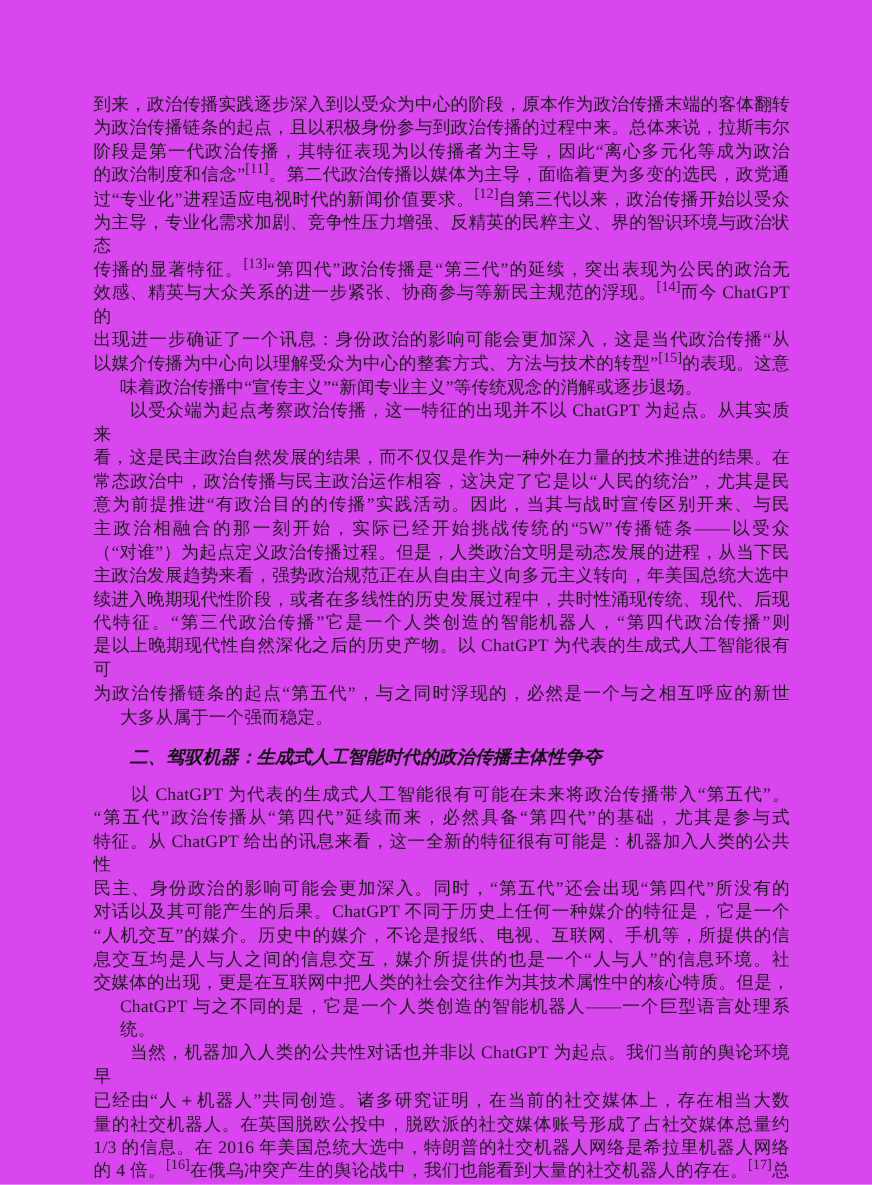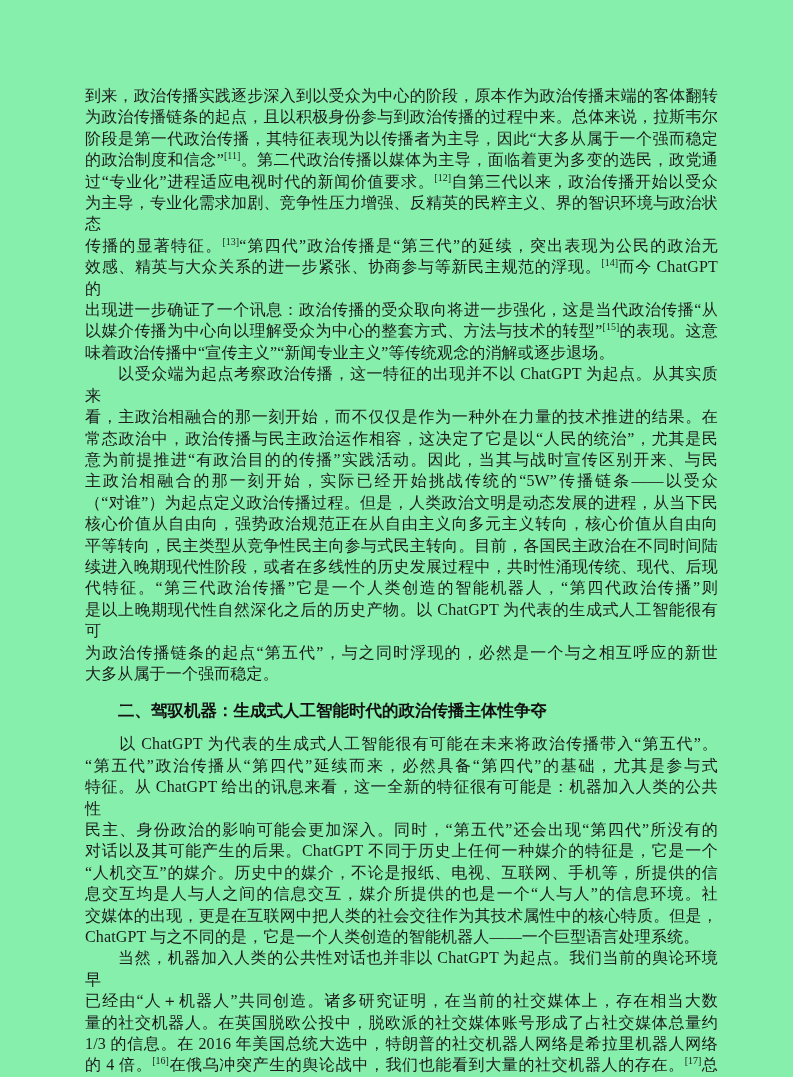--- a/index.html
+++ b/index.html
@@ -11,84 +11,85 @@
     width: 793px;
     height: 1077px;
     overflow: hidden;
     color: #1b1b1b;
     font-family: "Liberation Serif", "DejaVu Serif", serif;
   }
   .page {
     box-sizing: border-box;
     width: 793px;
     height: 1077px;
-    background: #86efac;
+    background: #d946ef;
     padding: 85px 75px 0 85px;
   }
   .text-column {
     width: 633px;
   }
   .para {
     margin: 0;
     padding: 0;
   }
   .line {
     font-size: 16px;
     line-height: 21.4px;
     letter-spacing: 0.15px;
     text-align: justify;
     text-align-last: justify;
     text-justify: inter-character;
   }
   .line.last {
     text-align-last: left;
+    margin-left: 24px;
   }
   .line sup {
-    font-size: 10px;
+    font-size: 13px;
     line-height: 0;
     vertical-align: super;
     letter-spacing: 0;
   }
   .sec-heading {
     font-family: "Liberation Sans", "DejaVu Sans", sans-serif;
     font-size: 16.5px;
     font-weight: bold;
     color: #111111;
     line-height: 22px;
     margin: 15px 0 12px 0;
     padding-left: 33px;
+    font-style: italic;
   }
 </style>
 </head>
 <body>
 
 <div class="page">
   <div class="text-column">
       <div class="para">
         <div class="line">到来，政治传播实践逐步深入到以受众为中心的阶段，原本作为政治传播末端的客体翻转</div>
         <div class="line">为政治传播链条的起点，且以积极身份参与到政治传播的过程中来。总体来说，拉斯韦尔</div>
-        <div class="line">阶段是第一代政治传播，其特征表现为以传播者为主导，因此“大多从属于一个强而稳定</div>
+        <div class="line">阶段是第一代政治传播，其特征表现为以传播者为主导，因此“离心多元化等成为政治</div>
         <div class="line">的政治制度和信念”<sup>[11]</sup>。第二代政治传播以媒体为主导，面临着更为多变的选民，政党通</div>
         <div class="line">过“专业化”进程适应电视时代的新闻价值要求。<sup>[12]</sup>自第三代以来，政治传播开始以受众</div>
         <div class="line">为主导，专业化需求加剧、竞争性压力增强、反精英的民粹主义、界的智识环境与政治状态</div>
         <div class="line">传播的显著特征。<sup>[13]</sup>“第四代”政治传播是“第三代”的延续，突出表现为公民的政治无</div>
         <div class="line">效感、精英与大众关系的进一步紧张、协商参与等新民主规范的浮现。<sup>[14]</sup>而今 ChatGPT 的</div>
-        <div class="line">出现进一步确证了一个讯息：政治传播的受众取向将进一步强化，这是当代政治传播“从</div>
+        <div class="line">出现进一步确证了一个讯息：身份政治的影响可能会更加深入，这是当代政治传播“从</div>
         <div class="line">以媒介传播为中心向以理解受众为中心的整套方式、方法与技术的转型”<sup>[15]</sup>的表现。这意</div>
         <div class="line last">味着政治传播中“宣传主义”“新闻专业主义”等传统观念的消解或逐步退场。</div>
       </div>
       <div class="para">
         <div class="line">　　以受众端为起点考察政治传播，这一特征的出现并不以 ChatGPT 为起点。从其实质来</div>
-        <div class="line">看，主政治相融合的那一刻开始，而不仅仅是作为一种外在力量的技术推进的结果。在</div>
+        <div class="line">看，这是民主政治自然发展的结果，而不仅仅是作为一种外在力量的技术推进的结果。在</div>
         <div class="line">常态政治中，政治传播与民主政治运作相容，这决定了它是以“人民的统治”，尤其是民</div>
         <div class="line">意为前提推进“有政治目的的传播”实践活动。因此，当其与战时宣传区别开来、与民</div>
         <div class="line">主政治相融合的那一刻开始，实际已经开始挑战传统的“5W”传播链条——以受众</div>
         <div class="line">（“对谁”）为起点定义政治传播过程。但是，人类政治文明是动态发展的进程，从当下民</div>
-        <div class="line">核心价值从自由向，强势政治规范正在从自由主义向多元主义转向，核心价值从自由向</div>
-        <div class="line">平等转向，民主类型从竞争性民主向参与式民主转向。目前，各国民主政治在不同时间陆</div>
+        <div class="line">主政治发展趋势来看，强势政治规范正在从自由主义向多元主义转向，年美国总统大选中</div>
         <div class="line">续进入晚期现代性阶段，或者在多线性的历史发展过程中，共时性涌现传统、现代、后现</div>
         <div class="line">代特征。“第三代政治传播”它是一个人类创造的智能机器人，“第四代政治传播”则</div>
         <div class="line">是以上晚期现代性自然深化之后的历史产物。以 ChatGPT 为代表的生成式人工智能很有可</div>
         <div class="line">为政治传播链条的起点“第五代”，与之同时浮现的，必然是一个与之相互呼应的新世</div>
         <div class="line last">大多从属于一个强而稳定。</div>
       </div>
       <h2 class="sec-heading">二、驾驭机器：生成式人工智能时代的政治传播主体性争夺</h2>
       <div class="para">
         <div class="line">　　以 ChatGPT 为代表的生成式人工智能很有可能在未来将政治传播带入“第五代”。</div>
         <div class="line">“第五代”政治传播从“第四代”延续而来，必然具备“第四代”的基础，尤其是参与式</div>

